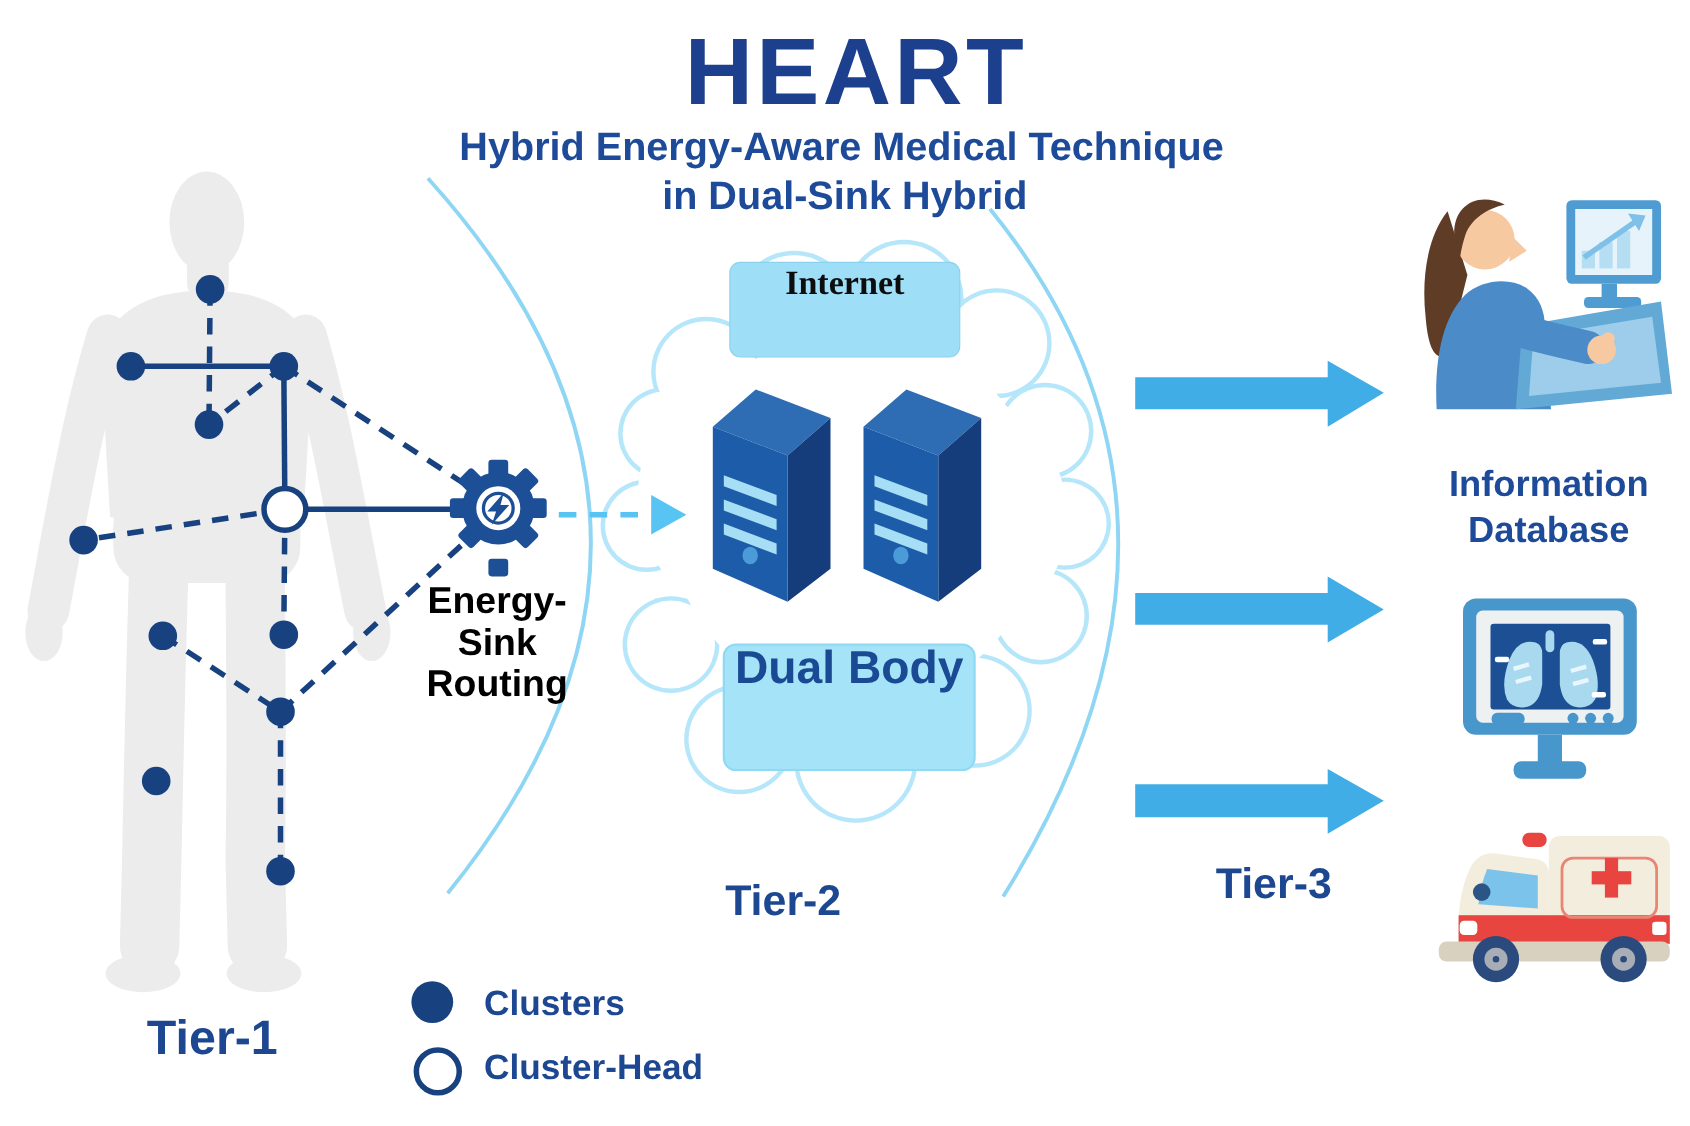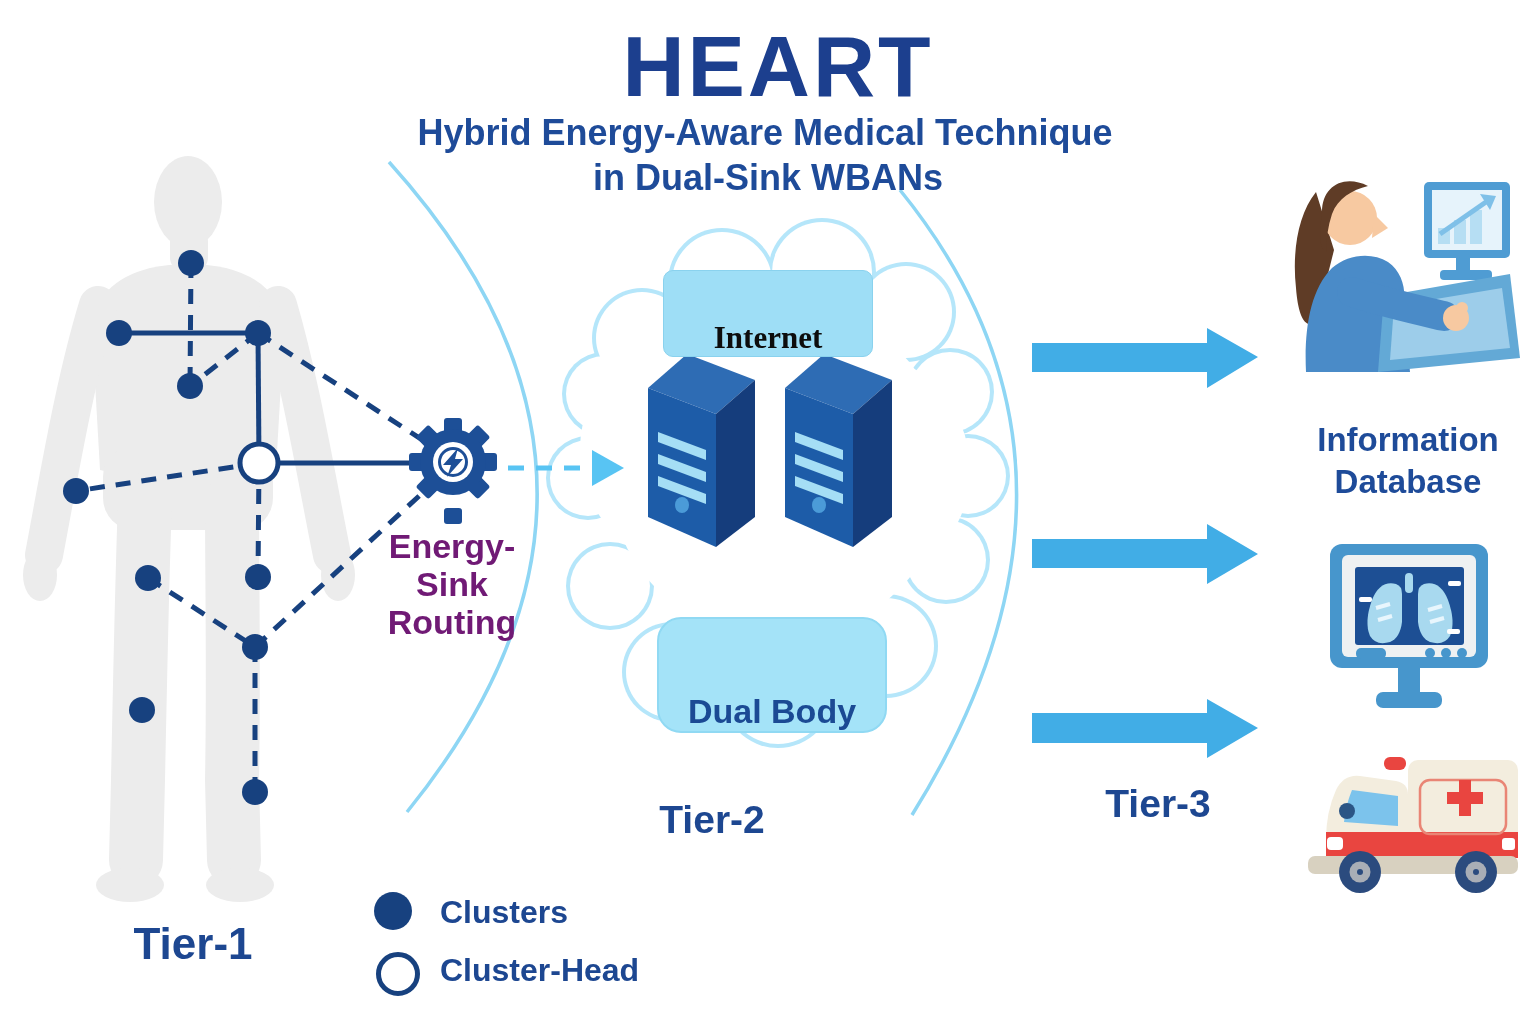--- a/index.html
+++ b/index.html
@@ -2,32 +2,32 @@
 <html><head>
 <meta charset="utf-8">
 <style>
   html,body{margin:0;padding:0;background:#fff;}
   .canvas{position:relative;width:1536px;height:1024px;background:#ffffff;overflow:hidden;
           font-family:"Liberation Sans",sans-serif;}
   .canvas svg.scene{position:absolute;left:0;top:0;z-index:1;}
   .lbl{position:absolute;z-index:3;transform:translate(-50%,-50%);text-align:center;white-space:nowrap;}
   .title{font-size:86px;font-weight:800;color:#1c3f8e;letter-spacing:3px;}
   .sub{font-size:36px;font-weight:700;color:#1e4b99;}
-  .energy{font-size:34px;font-weight:800;color:#701a75;line-height:38px;text-align:center;}
+  .energy{font-size:34px;font-weight:800;color:#000000;line-height:38px;text-align:center;}
   .tier{font-size:39px;font-weight:800;color:#1d4791;}
   .tier1{font-size:44px;}
   .meddb{font-size:33px;font-weight:800;color:#1e4b99;line-height:42px;}
-  .box{position:absolute;z-index:2;display:flex;align-items:center;justify-content:flex-end;
-       flex-direction:column;text-align:center;margin-top:32px;}
+  .box{position:absolute;z-index:2;display:flex;align-items:center;justify-content:flex-start;
+       flex-direction:column;text-align:center;}
   .internet-box{left:663px;top:238px;width:208px;height:85px;background:#9edef6;
        border-radius:10px;border:1px solid #8ad2ee;
        font-family:"Liberation Serif",serif;font-weight:700;font-size:31px;color:#0d0d0d;}
   .sink-box{left:657px;top:585px;width:226px;height:112px;background:#a4e3f8;
-       border-radius:24px;border:2px solid #90d9f3;
-       font-size:34px;font-weight:800;color:#1b4a94;line-height:39px;}
+       border-radius:12px;border:2px solid #90d9f3;
+       font-size:42px;font-weight:800;color:#1b4a94;line-height:39px;}
   .legend-dot{position:absolute;z-index:3;border-radius:50%;}
   .legend-dot.filled{left:374px;top:892px;width:38px;height:38px;background:#17417f;}
   .legend-dot.open{left:376px;top:952px;width:34px;height:34px;background:#fff;border:5px solid #17417f;}
   .legend-label{position:absolute;z-index:3;transform:translateY(-50%);font-size:32px;
        font-weight:700;color:#1d4791;white-space:nowrap;}
   .legend-label.l1{left:440px;top:912px;}
   .legend-label.l2{left:440px;top:970px;}
 </style>
 </head>
 <body>
@@ -245,21 +245,21 @@
     <g>
       <circle cx="1476" cy="872" r="21" fill="#2b4b7e"></circle>
       <circle cx="1476" cy="872" r="10.5" fill="#a9aeb6"></circle>
       <circle cx="1476" cy="872" r="3" fill="#2b4b7e"></circle>
     </g>
   </g>
 </svg>
 
 <div class="lbl title" style="left:778px;top:66px;text-align:right;">HEART</div>
 <div class="lbl sub" style="left:765px;top:133px;">Hybrid Energy-Aware Medical Technique</div>
-<div class="lbl sub" style="left:768px;top:178px;">in Dual-Sink WBANs</div>
+<div class="lbl sub" style="left:768px;top:178px;">in Dual-Sink Hybrid</div>
 
 <div class="box internet-box">
   <span>Internet</span>
 </div>
 
 <div class="box sink-box">
   <span>Dual Body</span>
 </div>
 
 <div class="lbl energy" style="left:452px;top:584px;">

